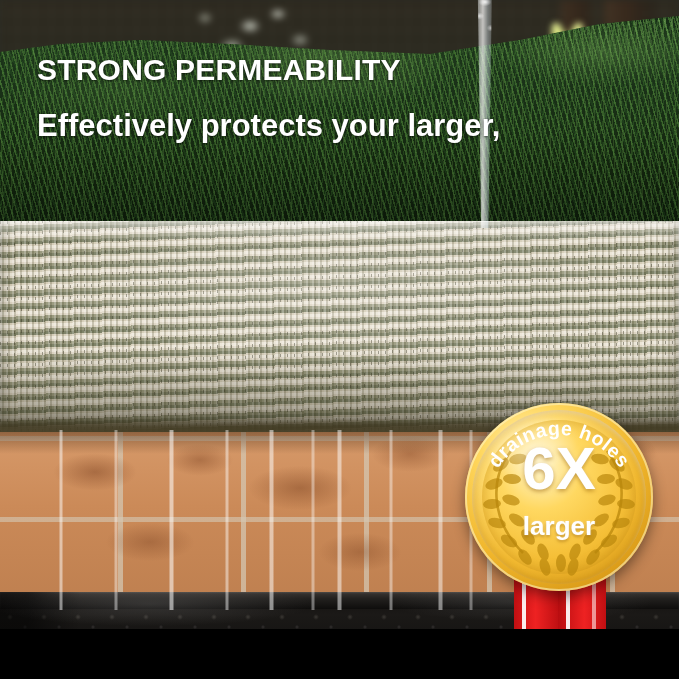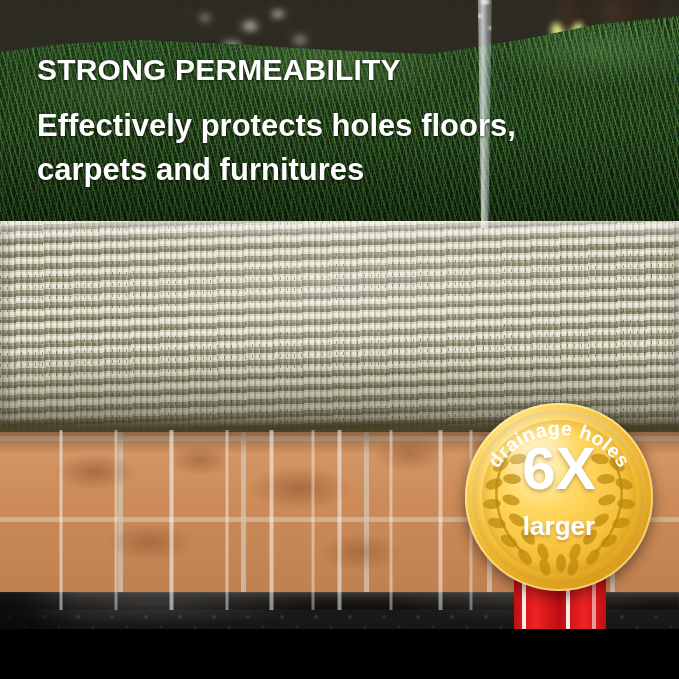--- a/index.html
+++ b/index.html
@@ -326,22 +326,21 @@
   </div>
 
   <div class="stream">
     <div class="splash"></div>
   </div>
   <div class="drips"></div>
 
   <div class="copy">
     <div class="hl1">STRONG PERMEABILITY</div>
     <div class="hl2">
-      <span>Effectively protects holes floors,</span>
-      <span>carpets and furnitures</span>
+      <span>Effectively protects your larger,</span>
     </div>
   </div>
 
   <div class="badge-wrap">
 
     <svg class="ribbons" viewBox="0 0 152 128">
       <defs>
         <linearGradient id="rbL" x1="0" y1="0" x2="1" y2="0">
           <stop offset="0%" stop-color="#c10f12"></stop>
           <stop offset="45%" stop-color="#ee2222"></stop>

